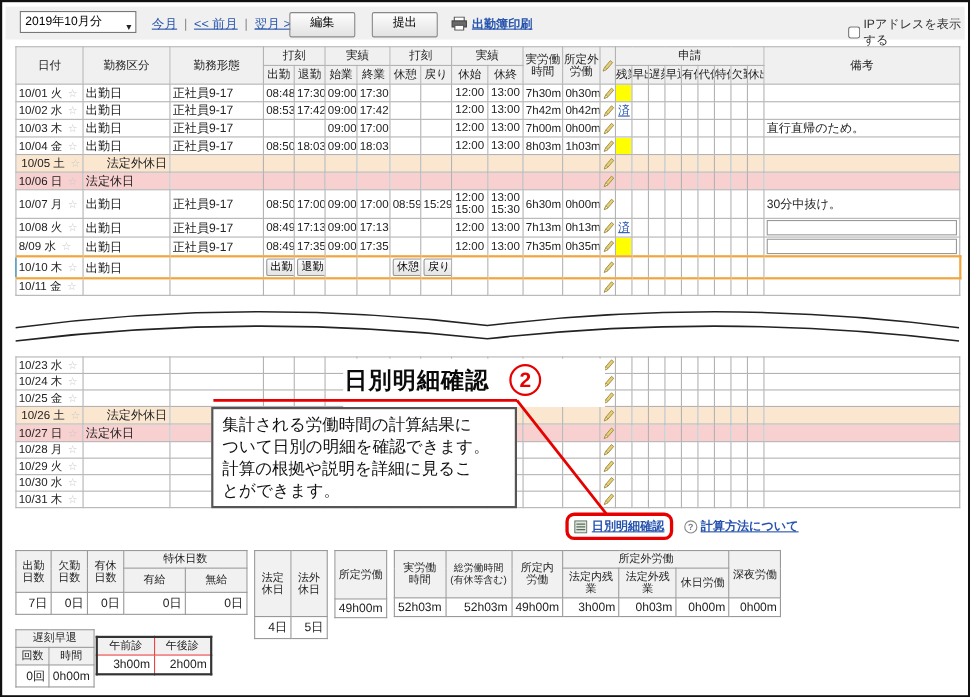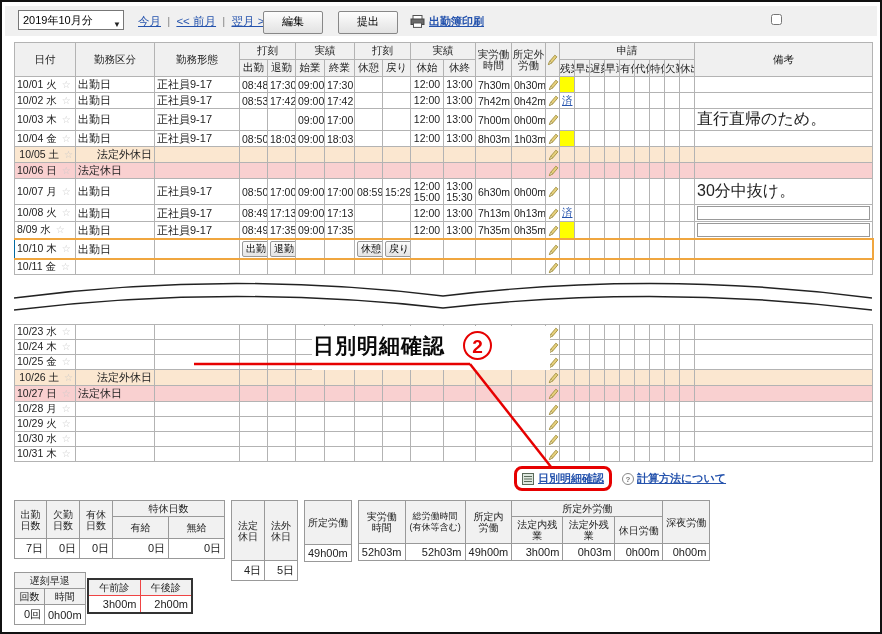--- a/index.html
+++ b/index.html
@@ -29,21 +29,21 @@
   #att1{position:absolute;left:12px;top:40px;}
   #att2{position:absolute;left:12px;top:322px;}
   td.c-date{font-size:10.5px;padding-left:3px;}
   td.c-date .star{color:#c9c9c9;font-size:10px;margin-left:5px;}
   td.c-left{text-align:left;padding-left:3px;}
   td.c-time{text-align:center;font-size:10.5px;}
   td.c-num{text-align:right;padding-right:3px;font-size:10.5px;}
   td.c-pencil{text-align:center;padding:0;cursor:pointer;}
   td.c-req{padding:0;}
   td.c-req.pending{background:#ffff00;}
-  td.c-remarks{text-align:left;font-size:16px;padding-left:4px;}
+  td.c-remarks{text-align:left;font-size:11px;padding-left:4px;}
   .done-link{color:#2553ad;text-decoration:underline;font-size:10.5px;cursor:pointer;display:block;text-align:center;}
   tr.row-saturday td{background:#fbe7d0;text-align:right;}
   tr.row-sunday td{background:#f9d0d0;}
   tr.tall td{height:26px;}
   tr.row-current td{height:20px;border-top:2px solid #f0a63f;border-bottom:2px solid #f0a63f;}
   tr.row-current td:first-child{border-left:1px solid #0369a1;}
   tr.row-current td:last-child{border-right:2px solid #f0a63f;}
   .mini-btn{font-size:10px;border:1px solid #999;border-radius:2px;background:linear-gradient(#fcfcfc,#e4e4e4);
             padding:0 3px;height:16px;line-height:14px;cursor:pointer;font-family:inherit;}
   .rbox{height:12px;border:1px solid #999;background:#fff;margin:1px 0;}
@@ -106,20 +106,21 @@
     <div class="printwrap">
       <svg class="icon-svg" width="15" height="13" viewBox="0 0 15 13">
         <rect x="3" y="0.5" width="9" height="4" fill="#fff" stroke="#555"></rect>
         <rect x="1" y="4" width="13" height="5.5" fill="#6a6a6a" stroke="#444"></rect>
         <rect x="3.5" y="8" width="8" height="4.4" fill="#fff" stroke="#555"></rect>
       </svg>
       <a>出勤簿印刷</a>
     </div>
     <div class="ipwrap">
       <input type="checkbox" style="">
+      <span>IPアドレスを表示する</span>
     </div>
   </div>
 
   <table class="att" id="att1">
       <colgroup>
         <col style="width: 61px;">
         <col style="width: 79px;">
         <col style="width: 85px;">
         <col style="width: 28px;">
         <col style="width: 28px;">
@@ -807,20 +808,24 @@
           <td class="c-req"></td>
           <td class="c-req"></td>
           <td class="c-req"></td>
           <td class="c-req"></td>
           <td class="c-remarks"></td>
         </tr>
       </tbody>
   </table>
 
   <div id="white-patch"></div>
+  <div id="callout">集計される労働時間の計算結果に
+ついて日別の明細を確認できます。
+計算の根拠や説明を詳細に見るこ
+とができます。</div>
   <div id="ann-title">日別明細確認</div>
   <div id="ann-num">2</div>
   <svg id="redlines" width="882" height="634" viewBox="0 0 882 634">
     <line x1="192" y1="362" x2="468" y2="362" stroke="#e60000" stroke-width="2.5"></line>
     <line x1="468" y1="362" x2="553" y2="470" stroke="#e60000" stroke-width="2.5"></line>
   </svg>
 
   <div id="links-row">
     <span class="redbox">
       <svg class="icon-svg" width="12" height="12" viewBox="0 0 12 12">

